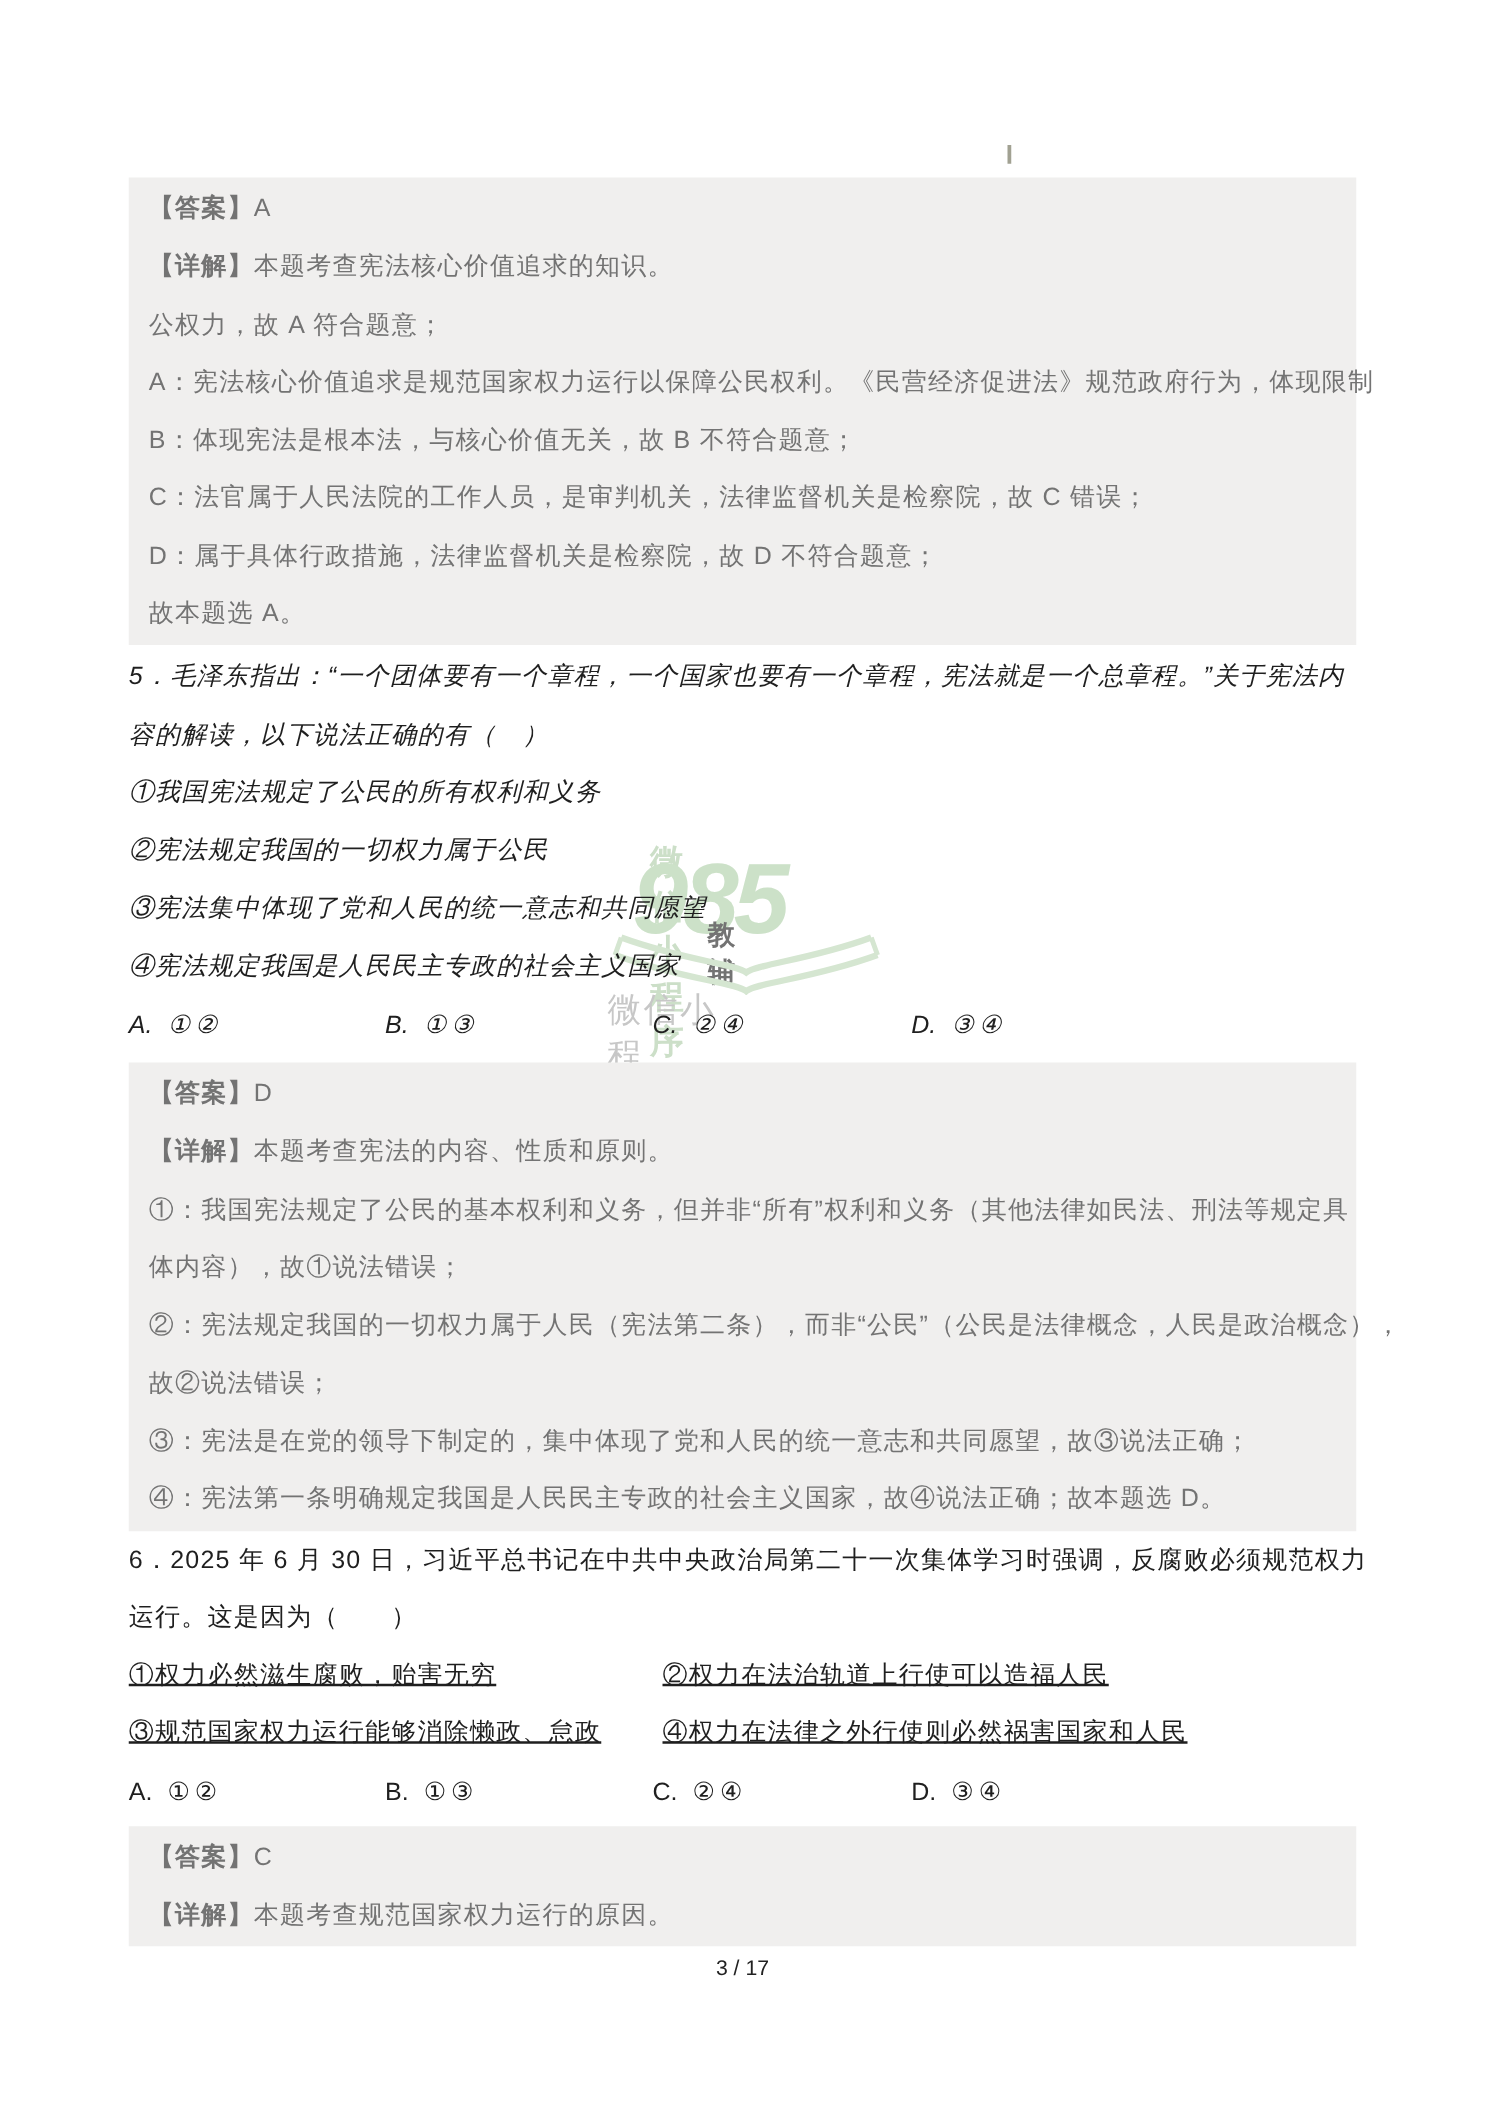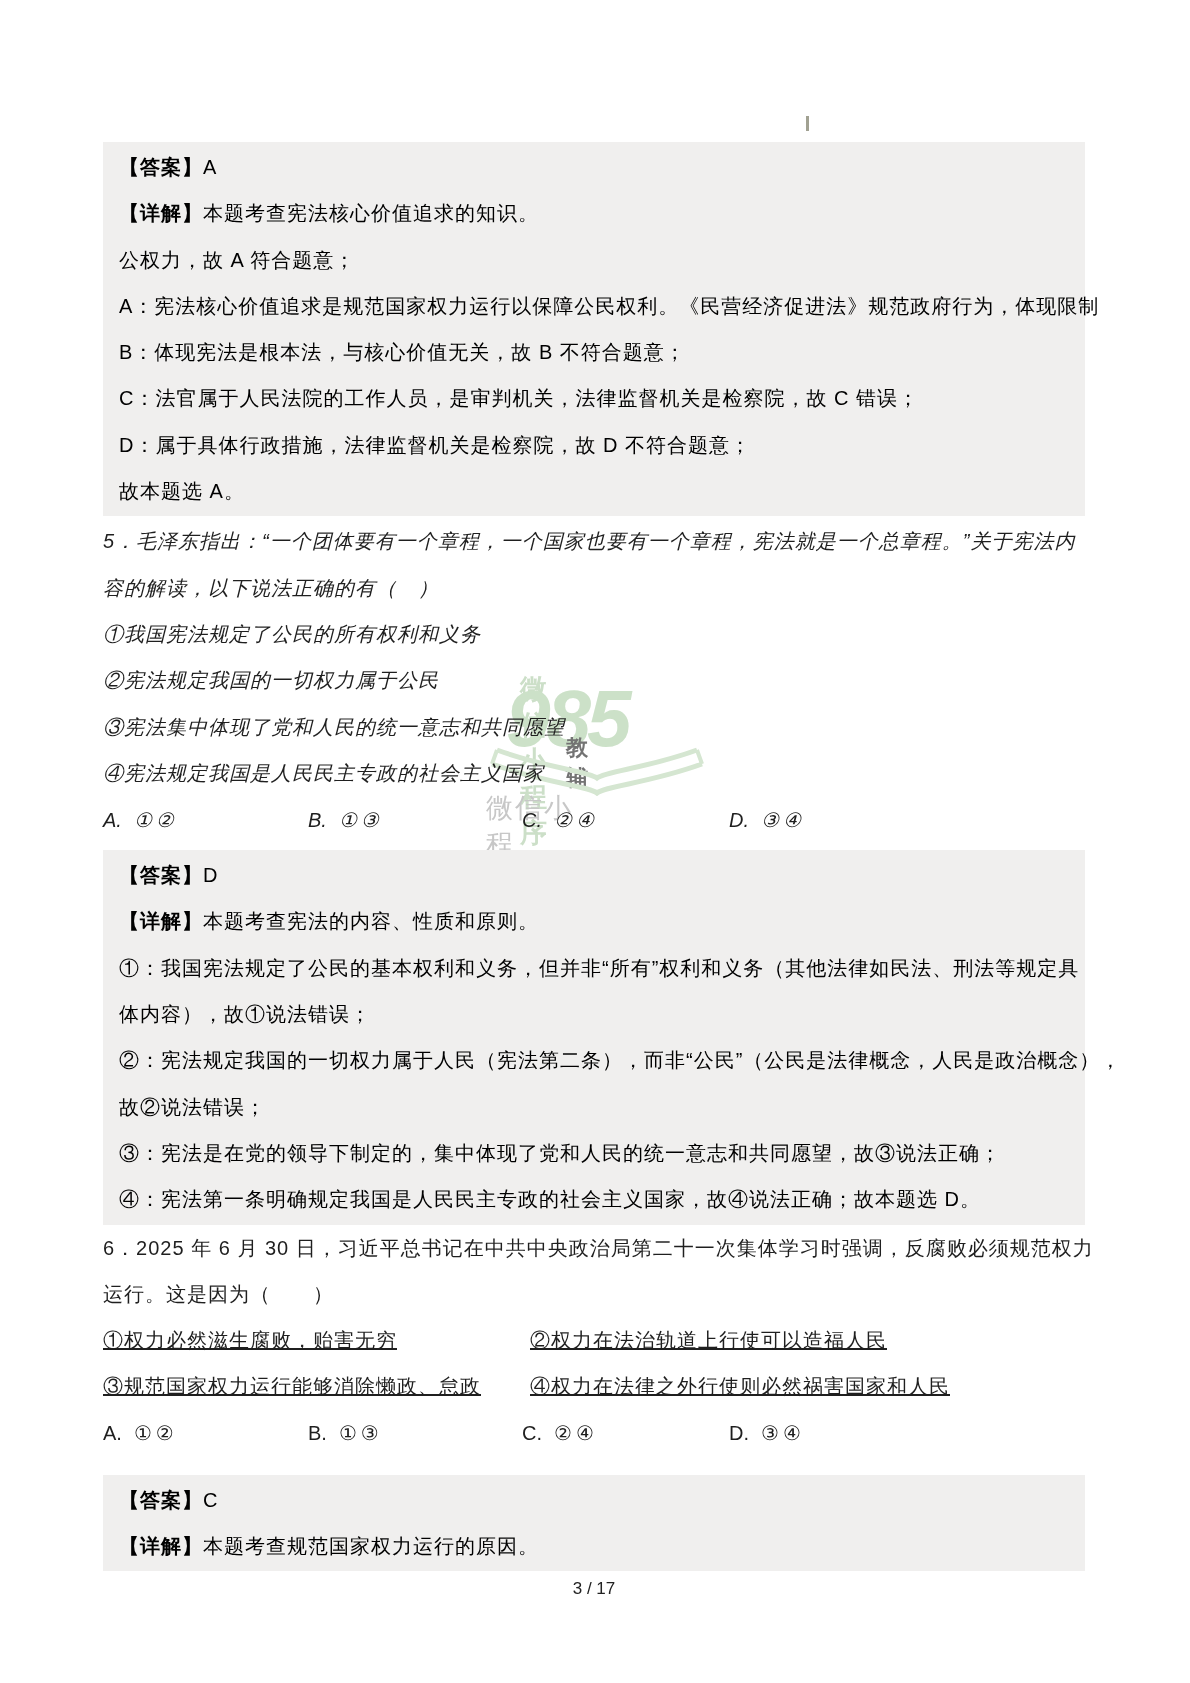--- a/index.html
+++ b/index.html
@@ -17,36 +17,36 @@
   .wm-big{position:absolute;left:506px;top:679px;font-size:80px;font-style:italic;font-weight:700;color:#cce1c8;letter-spacing:-4px;line-height:1;}
   .wm-sub{position:absolute;left:566px;top:733px;font-size:22px;font-weight:700;color:#737373;letter-spacing:2px;}
   .wm-book{position:absolute;left:488px;top:738px;}
   .wm-bottom{position:absolute;left:486px;top:790px;font-size:27px;color:#c7c7c7;letter-spacing:2px;}
   
   .cursor-artifact{position:absolute;left:806px;top:116px;width:3px;height:15px;background:#90907f;opacity:.85;z-index:2;}
   
   .page{position:relative;z-index:1;padding:142px 105px 0 103px;}
   .ans-block{background:#f0efee;padding:2px 16px;margin:0;}
   .ans-block p{
-    margin:0;line-height:46.3px;font-size:20px;color:#000000;
+    margin:0;line-height:46.3px;font-size:20px;color:#737373;
     white-space:nowrap;letter-spacing:1px;
   }
   .ans-block .lbl{font-weight:700;}
   .question p{margin:0;line-height:46.3px;font-size:20px;white-space:nowrap;letter-spacing:1px;}
   .q5-sec{margin-top:2px;font-style:italic;}
   .opts{display:flex;height:47px;align-items:center;}
   .opt{display:flex;align-items:baseline;}
   .opt-a{width:205px;}
   .opt-b{width:214px;}
   .opt-c{width:207px;}
   .opt-label{font-size:20px;margin-right:12px;}
   .opt-nums{font-size:20px;letter-spacing:4px;}
   .q6-grid{display:grid;grid-template-columns:427px 1fr;text-decoration:underline;}
   .ab2{margin-top:7px;}
-  .ab3{margin-top:18px;}
+  .ab3{margin-top:4px;}
   .footer{margin-top:6px;text-align:center;font-size:17px;line-height:24px;color:#222;}
 </style>
 </head>
 <body>
 
 <div class="watermark">
   <div class="wm-line1">微信小程序搜</div>
   <div class="wm-big">985</div>
   <div class="wm-sub">教辅</div>
   <svg class="wm-book" width="218" height="58" viewBox="0 0 218 58">

